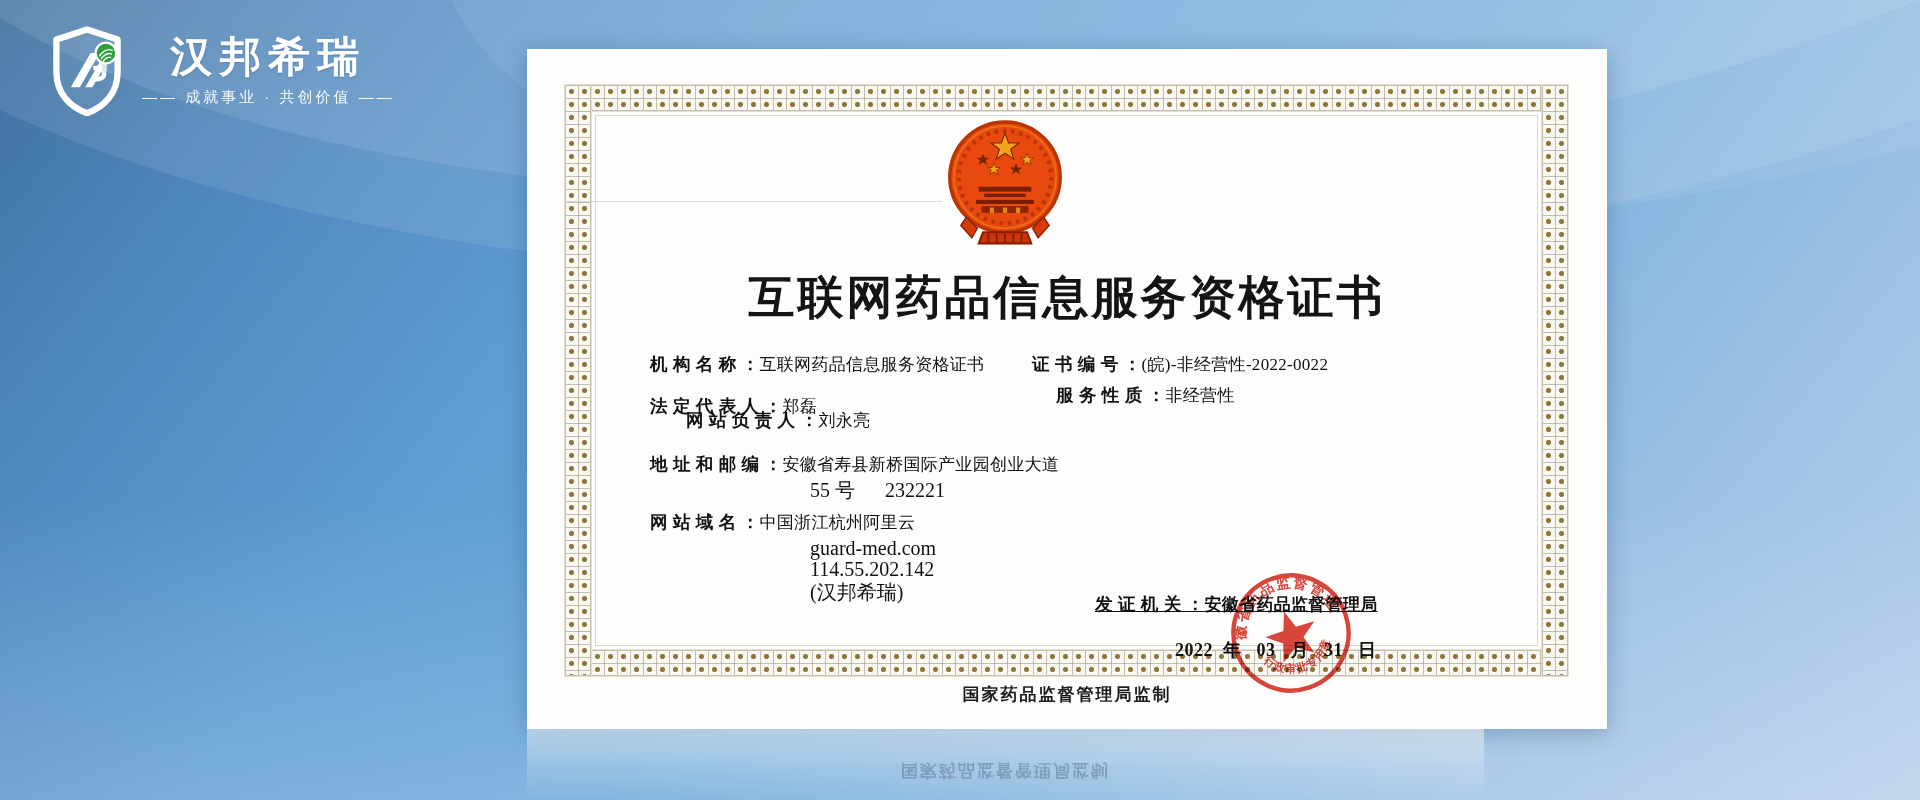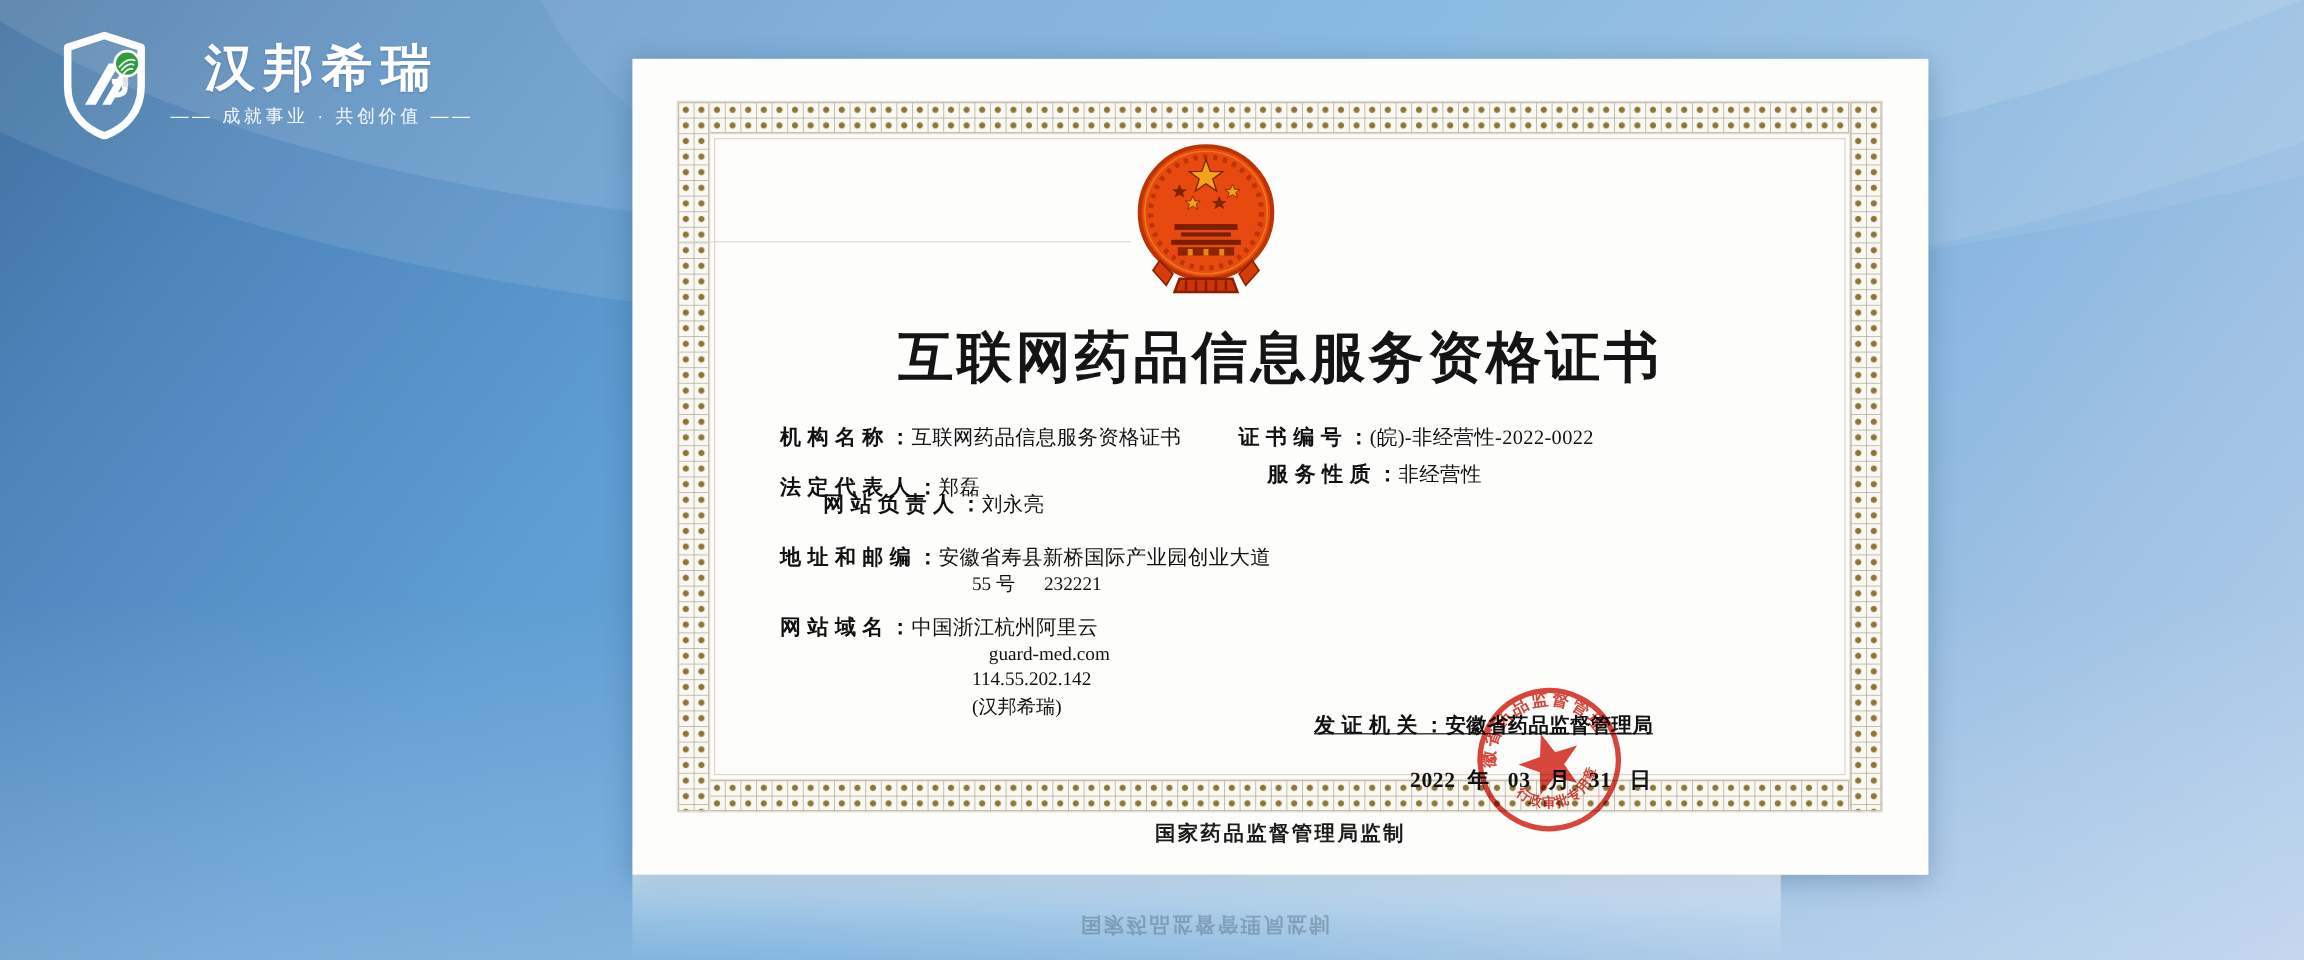--- a/index.html
+++ b/index.html
@@ -44,21 +44,21 @@
   .scan-line { position:absolute; left:40px; top:152px; width:375px; height:1px; background:#d9d9d6; }
 
   .emblem { position:absolute; left:408px; top:66px; width:140px; height:138px; }
 
   .cert-title { position:absolute; left:0; right:0; top:218px; text-align:center;
     font-size:46px; font-weight:bold; letter-spacing:3px; color:#141414; }
 
   .frow { position:absolute; display:flex; align-items:flex-start; }
   .flabel { font-weight:bold; font-size:17.5px; white-space:pre; letter-spacing:.5px; flex:0 0 auto; }
   .fvalue { font-size:17px; padding-top:1px; white-space:pre; letter-spacing:.3px; }
-  .sub-line { position:absolute; font-size:16px; white-space:pre; }
+  .sub-line { position:absolute; font-size:20px; white-space:pre; }
 
   .valid-line, .issue-line { position:absolute; font-weight:bold; font-size:18px; white-space:pre; letter-spacing:.5px; }
   .issuer-row .flabel, .issuer-row .fvalue { font-weight:bold;text-decoration:underline; }
 
   .stamp { position:absolute; left:686px; top:506px; width:156px; height:156px;
     transform:rotate(-18deg); mix-blend-mode:multiply; opacity:.92; }
 
   .paper-footer { position:absolute; left:0; right:0; bottom:23px; text-align:center;
     font-weight:bold; font-size:17px; letter-spacing:2px; color:#1b1b1b; }
 
@@ -146,21 +146,21 @@
     <div class="frow" style="left:123px; top:403px;">
       <span class="flabel">地 址 和 邮 编 ：</span>
       <span class="fvalue">安徽省寿县新桥国际产业园创业大道</span>
     </div>
     <div class="sub-line" style="left:283px; top:428px;">55 号      232221</div>
 
     <div class="frow" style="left:123px; top:461px;text-align:right;">
       <span class="flabel">网 站 域 名 ：</span>
       <span class="fvalue">中国浙江杭州阿里云</span>
     </div>
-    <div class="sub-line" style="left:297px; top:488px; font-family:'Liberation Serif',serif;">guard-med.com</div>
+    <div class="sub-line" style="left:283px; top:488px; font-family:'Liberation Serif',serif;">guard-med.com</div>
     <div class="sub-line" style="left:283px; top:509px;">114.55.202.142</div>
     <div class="sub-line" style="left:283px; top:530px;">(汉邦希瑞)</div>
 
     <div class="frow" style="left:505px; top:303px;">
       <span class="flabel">证 书 编 号 ：</span>
       <span class="fvalue">(皖)-非经营性-2022-0022</span>
     </div>
 
     <div class="frow" style="left:505px; top:334px;margin-left:24px;">
       <span class="flabel">服 务 性 质 ：</span>

